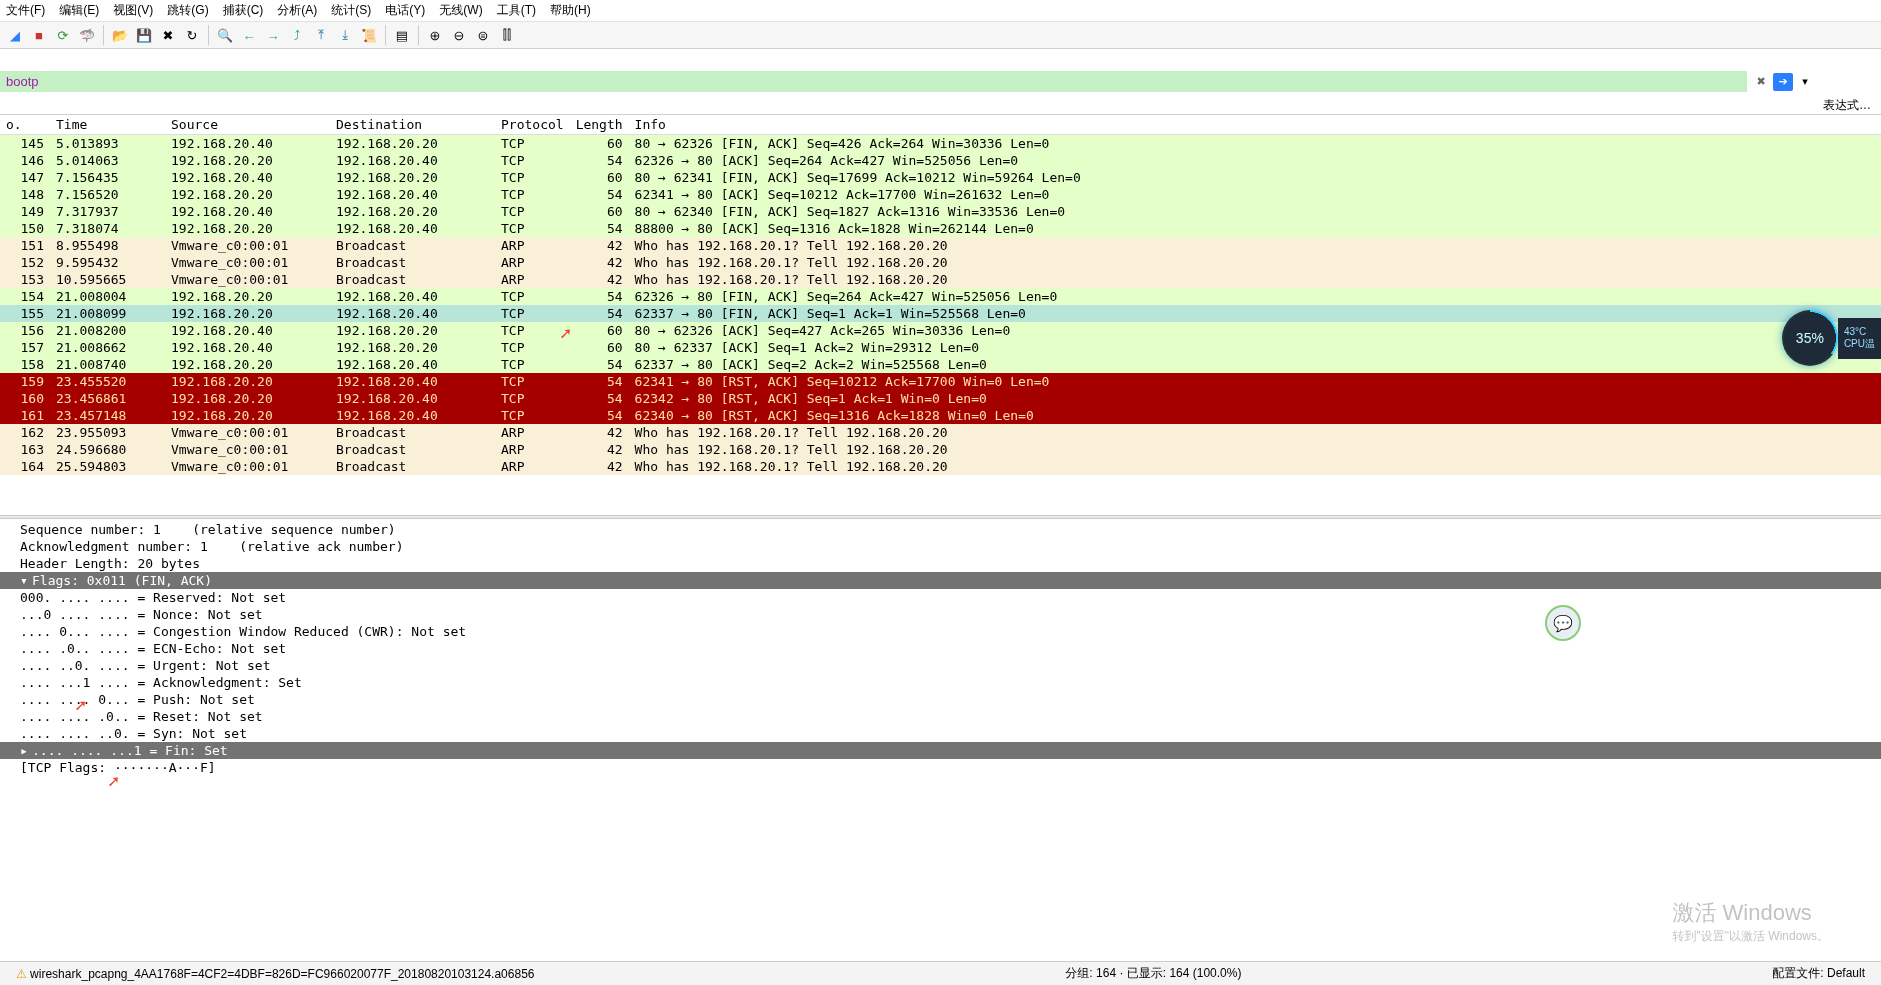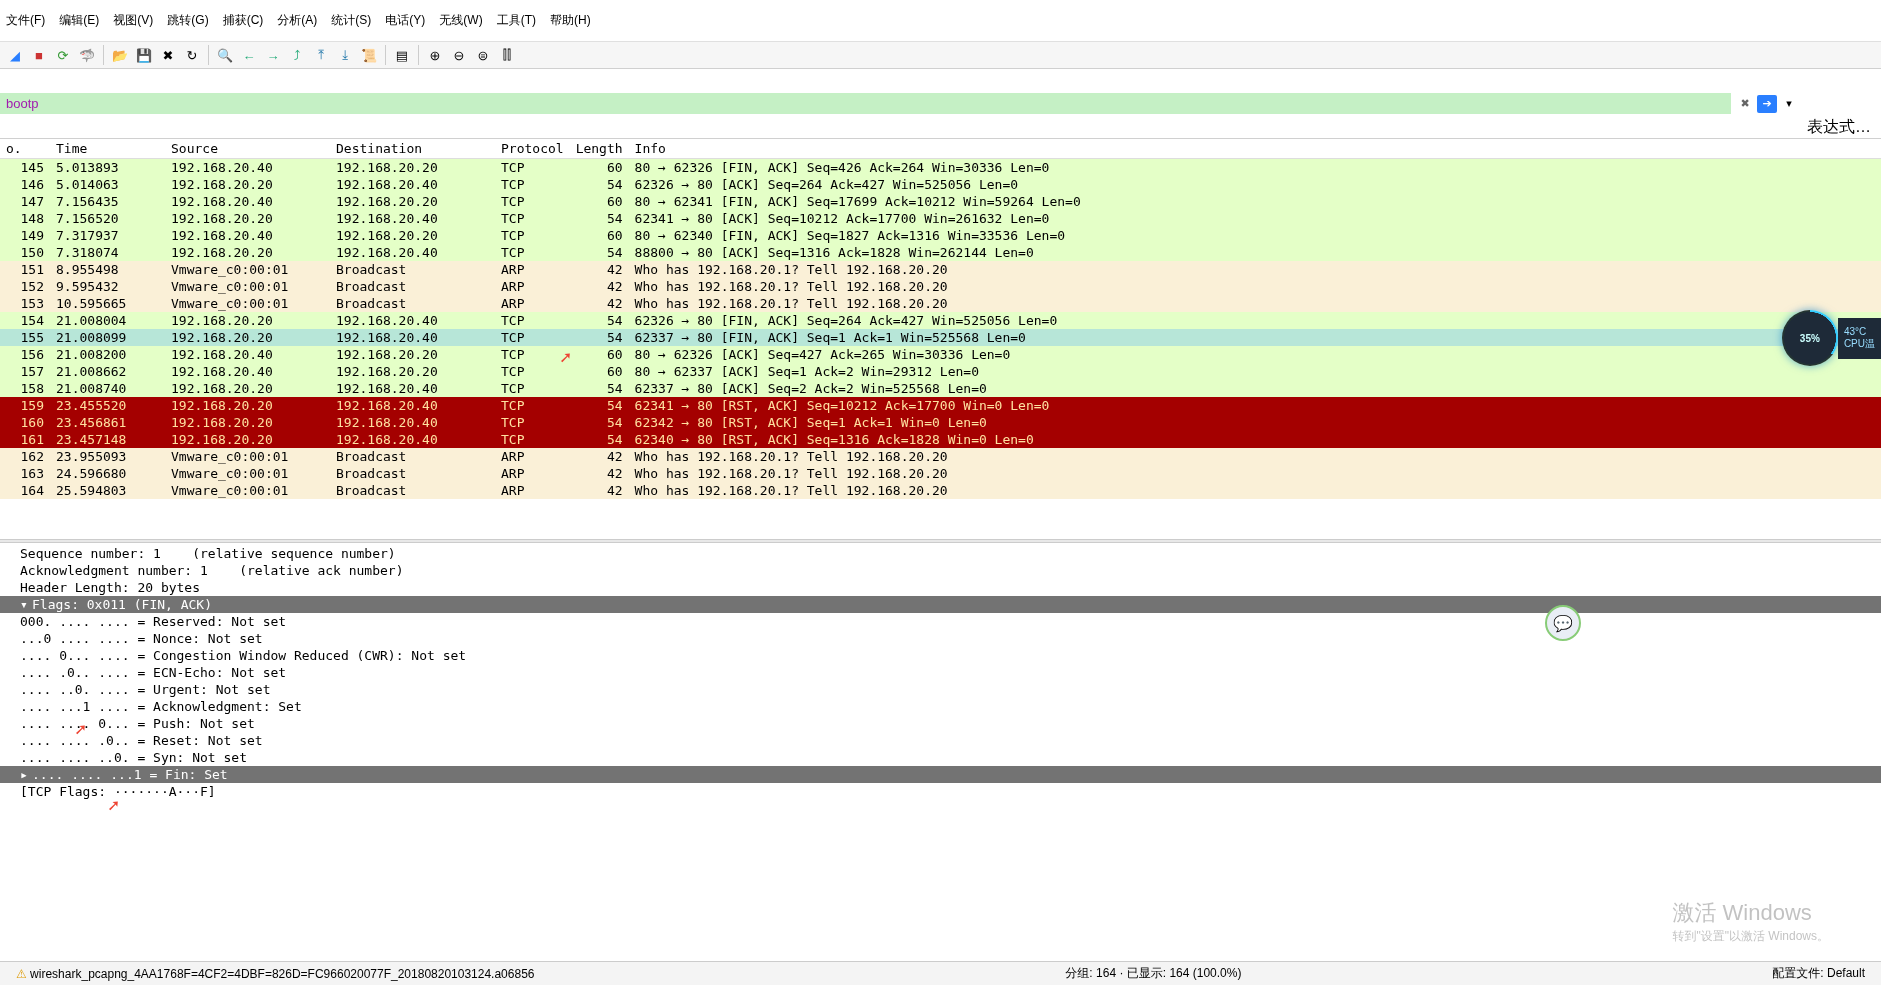--- a/index.html
+++ b/index.html
@@ -8,21 +8,21 @@
   font-size: 12px;
   background: #fff;
   overflow: hidden;
   width: 1881px;
   height: 985px;
   position: relative;
 }
 .menubar {
   display: flex;
   gap: 14px;
-  padding: 12px 6px;
+  padding: 2px 6px;
   background: #fff;
   border-bottom: 1px solid #e0e0e0;
   font-size: 12px;
 }
 .menubar span { cursor: default; }
 .toolbar {
   display: flex;
   align-items: center;
   gap: 2px;
   padding: 2px 4px;
@@ -57,21 +57,21 @@
   align-items: center;
   gap: 2px;
   padding: 0 4px;
 }
 .filter-right .fbtn {
   width: 20px; height: 18px;
   display:flex;align-items:center;justify-content:center;
   font-size: 11px;
   cursor: pointer;
 }
-.expr-label { font-size: 16px; padding: 0 6px; cursor:pointer;margin-top:48px; }
+.expr-label { font-size: 12px; padding: 0 6px; cursor:pointer;margin-top:48px; }
 .packet-table {
   height: 400px;
   overflow: auto;
   font-family: "Consolas","DejaVu Sans Mono","Courier New",monospace;
   font-size: 13px;
   position: relative;
 }
 .packet-table table { border-collapse: collapse; width: 100%; }
 .packet-table th {
   text-align: left;
@@ -138,21 +138,21 @@
 .cpu-widget {
   position: absolute;
   right: 0; top: 310px;
   display:flex; align-items:center;
 }
 .cpu-widget .ring {
   width: 56px; height:56px; border-radius:50%;
   background: radial-gradient(circle,#1e2a38 65%, transparent 66%),
               conic-gradient(#3cf 0 126deg, #233 126deg 360deg);
   display:flex;align-items:center;justify-content:center;
-  color:#cff; font-size:10px; font-weight:bold;
+  color:#cff; font-size:14px; font-weight:normal;
   box-shadow: 0 0 8px rgba(0,120,200,0.6);
 }
 .cpu-widget .temp {
   background:#1e2a38; color:#9df; font-size:10px; padding:8px 6px;
 }
 .chat-bubble {
   position:absolute; right:300px; top: 605px;
   width:36px;height:36px;border-radius:50%;
   background:#e9eef5;border:2px solid #8c7;
   display:flex;align-items:center;justify-content:center;

